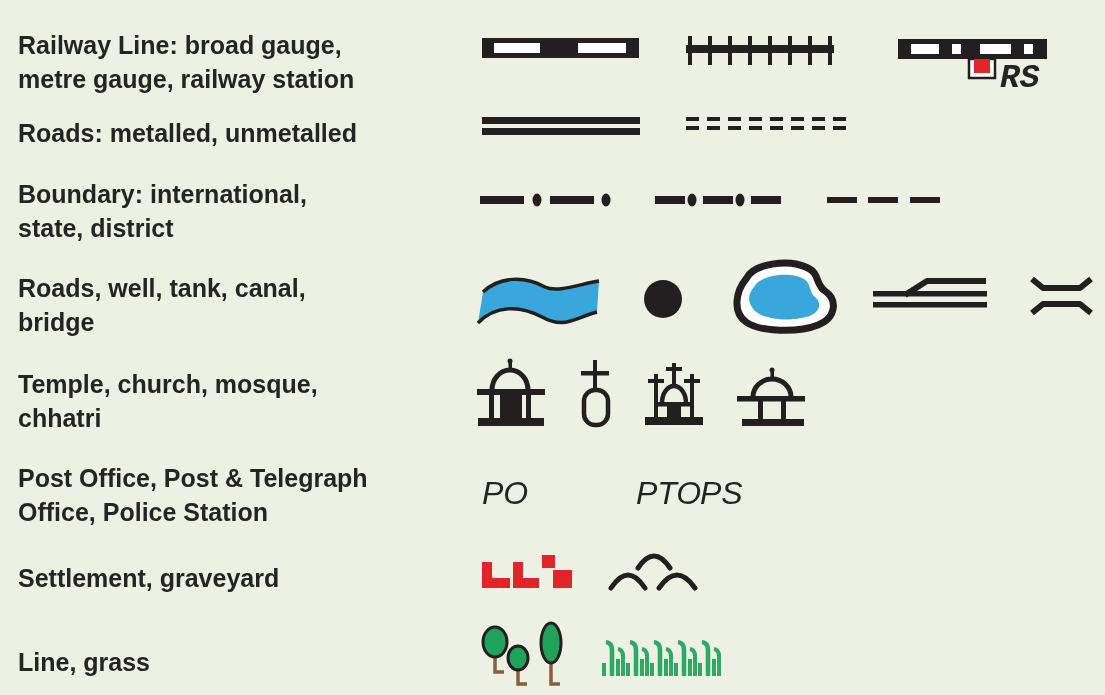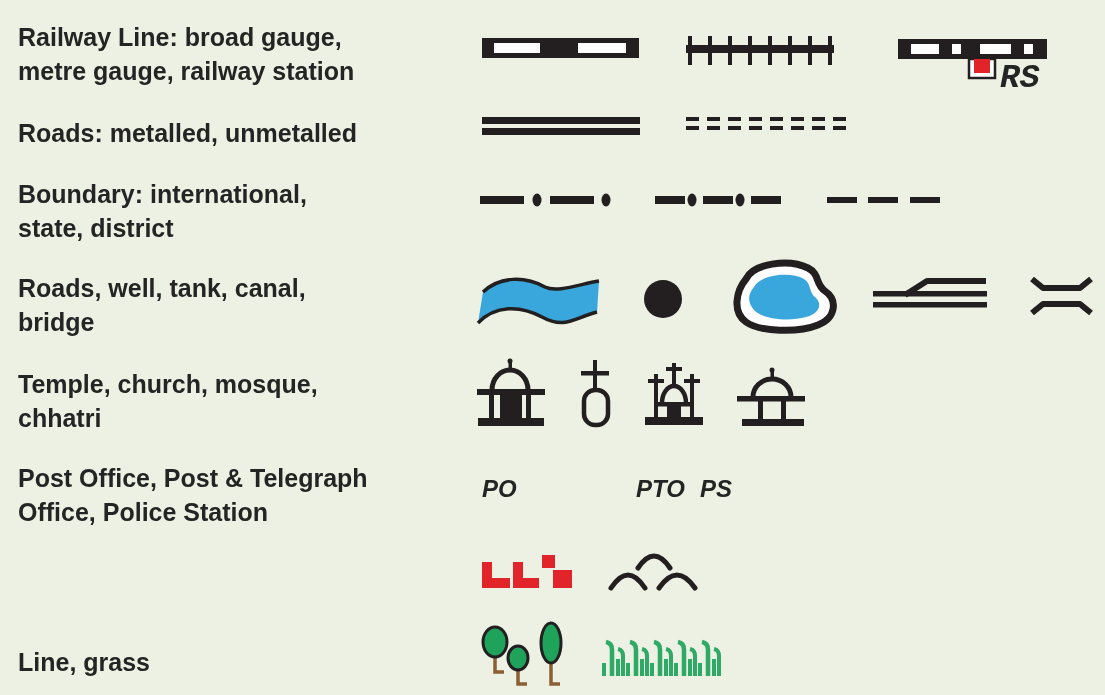--- a/index.html
+++ b/index.html
@@ -8,22 +8,22 @@
     background:var(--background);
     font-family:"Liberation Sans", sans-serif;
     overflow:hidden;
   }
   .label{
     position:absolute;left:18px;max-width:440px;
     font-weight:700;font-size:25px;line-height:34px;
     color:var(--text);white-space:pre-line;
   }
   .mark{
-    position:absolute;font-style:italic;font-weight:700;
-    font-size:24px;color:var(--text);
+    position:absolute;font-style:italic;font-weight:400;
+    font-size:32px;color:var(--text);
   }
   .rs-mark{
     position:absolute;font-style:italic;font-weight:600;
     font-size:33px;color:var(--text);font-family:Liberation Mono, monospace;
   }
   .symbols{position:absolute;left:0;top:0;}
   .f-ink{fill:var(--ink);}
   .s-ink{stroke:var(--ink);fill:none;}
   .f-water{fill:var(--water);}
   .f-red{fill:var(--red);}
@@ -31,31 +31,32 @@
   .s-grass{stroke:var(--grass);fill:none;}
   .f-grass{fill:var(--grass);}
   .s-trunk{stroke:var(--trunk);fill:none;}
   .f-white{fill:#fff;}
 </style>
 </head>
 <body>
 
 <div class="stage">
 
-  <div class="label" style="top:20px">Railway Line: broad gauge,
+  <div class="label" style="top:28px">Railway Line: broad gauge,
 metre gauge, railway station</div>
   <div class="label" style="top:177px">Boundary: international,
 state, district</div>
   <div class="label" style="top:116px">Roads: metalled, unmetalled</div>
   <div class="label" style="top:271px">Roads, well, tank, canal,
 bridge</div>
   <div class="label" style="top:461px">Post Office, Post &amp; Telegraph
 Office, Police Station</div>
   <div class="label" style="top:367px">Temple, church, mosque,
 chhatri</div>
+  <div class="label" style="top:561px">Settlement, graveyard</div>
   <div class="label" style="top:645px">Line, grass</div>
 
   <svg class="symbols" width="1105" height="695" viewBox="0 0 1105 695">
 
     <g>
       <rect class="f-ink" x="482" y="38" width="157" height="20"></rect>
       <rect class="f-white" x="494" y="43" width="46" height="10"></rect>
       <rect class="f-white" x="578" y="43" width="48" height="10"></rect>
     </g>
     <g>

